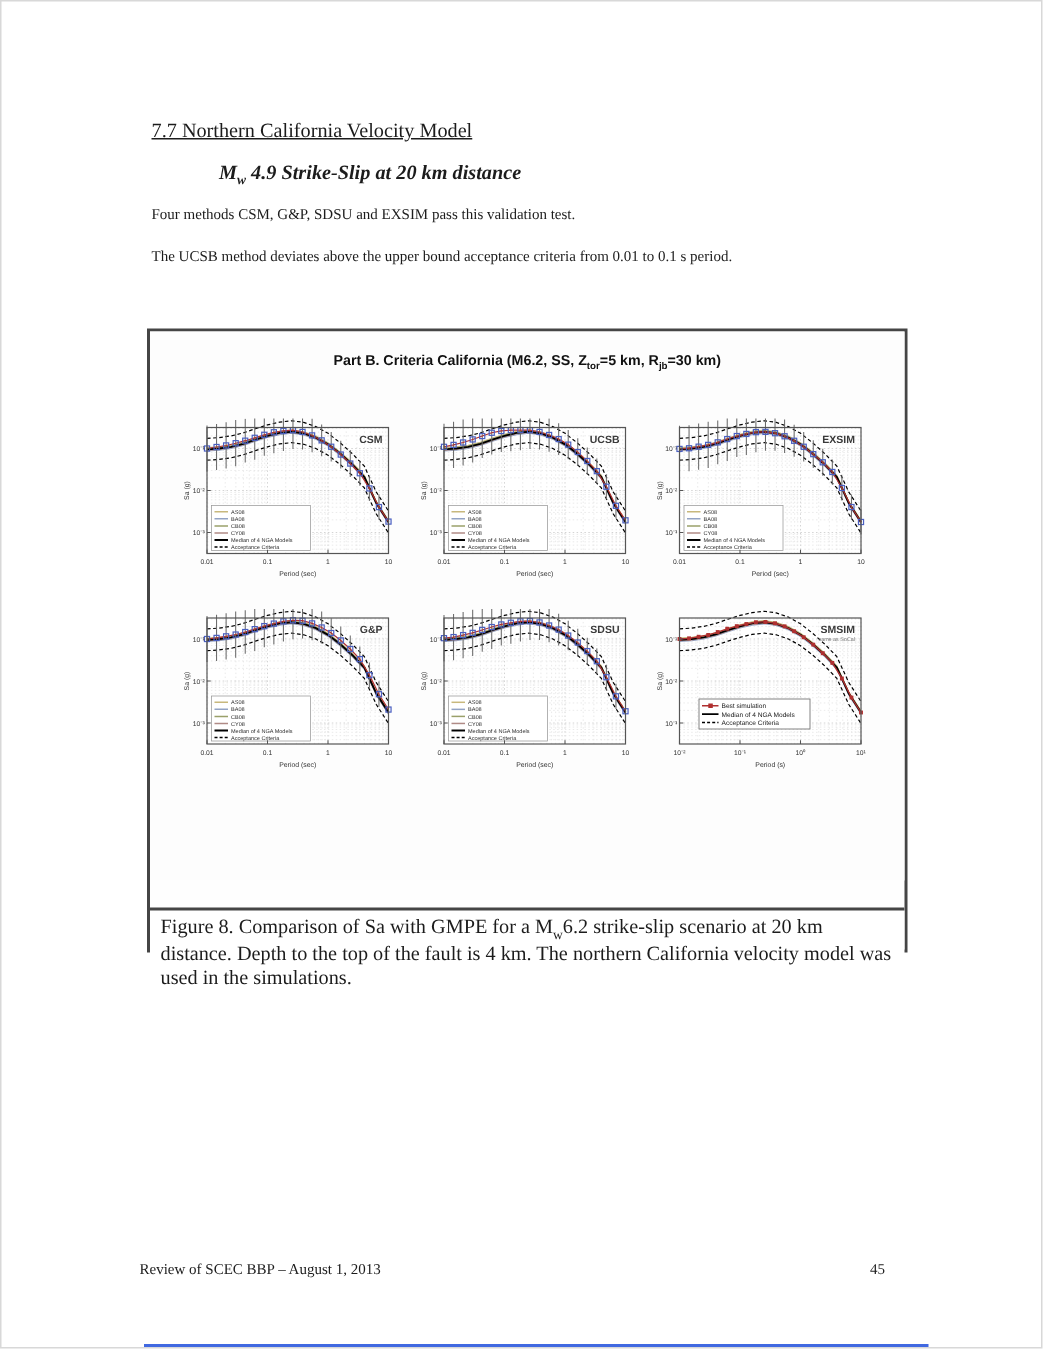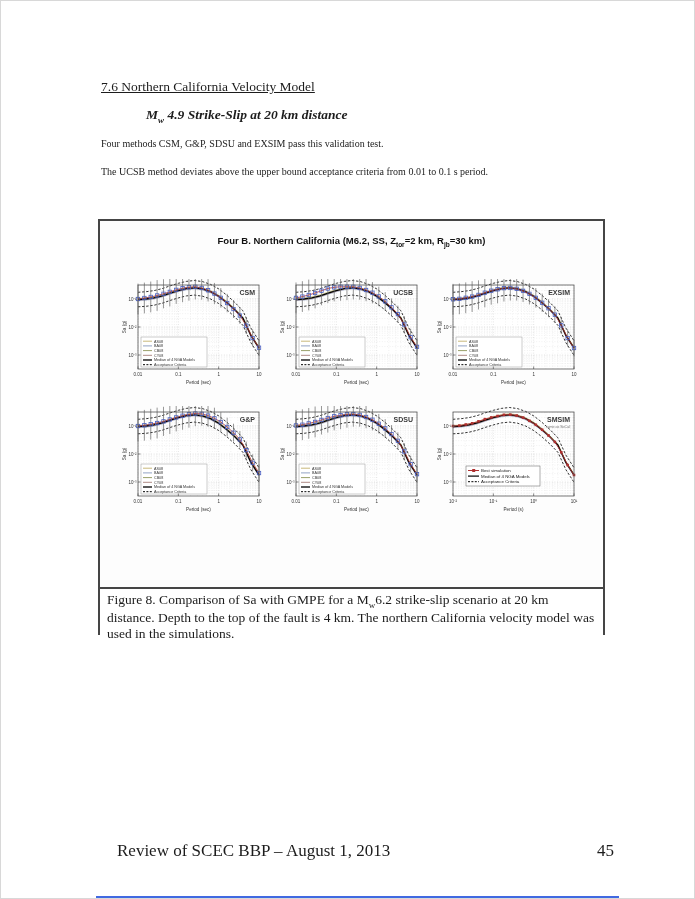--- a/index.html
+++ b/index.html
@@ -21,41 +21,41 @@
   .figure-plots{position:absolute;left:0;top:0;width:100%;height:366px;background:#fdfdfd;}
   .figure-title{
     position:absolute;left:0;top:14px;width:100%;text-align:center;
     font-family:"Liberation Sans", sans-serif;font-size:9.5px;font-weight:bold;color:#111;
   }
   .figure-title sub{font-size:6.5px;}
   .panel{position:absolute;width:158px;height:112px;}
   .p-r1{top:58px;} .p-r2{top:185px;}
   .p-c1{left:8px;} .p-c2{left:166px;} .p-c3{left:323px;}
   .figure-caption{
-    position:absolute;left:0;top:366px;width:100%;height:48px;box-sizing:border-box;
+    position:absolute;left:0;top:384px;width:100%;height:48px;box-sizing:border-box;
     border-top:2px solid #454545;padding:3px 7px;font-size:13.5px;line-height:1.17;background:#fff;
   }
   .figure-caption sub{font-size:9px;}
-  .footer{position:absolute;left:116px;top:840px;width:497px;font-size:17px;}
+  .footer{position:absolute;left:92px;top:840px;width:497px;font-size:10px;}
   .footer-right{position:absolute;right:0;top:0;}
   .bottom-strip{position:absolute;left:95px;bottom:0px;width:523px;height:2px;background:#4169e1;}
 </style>
 </head>
 <body>
 
-<div class="heading">7.6 Northern California Velocity Model</div>
+<div class="heading">7.7 Northern California Velocity Model</div>
 
 <div class="subheading"><span>M</span><sub>w</sub><span> 4.9 Strike-Slip at 20 km distance</span></div>
 
 <div class="para para1">Four methods CSM, G&amp;P, SDSU and EXSIM pass this validation test.</div>
 <div class="para para2">The UCSB method deviates above the upper bound acceptance criteria from 0.01 to 0.1 s period.</div>
 
 <div class="figure-box">
   <div class="figure-plots">
-    <div class="figure-title"><span>Four B. Northern California (M6.2, SS, Z</span><sub>tor</sub><span>=2 km, R</span><sub>jb</sub><span>=30 km)</span></div>
+    <div class="figure-title"><span>Part B. Criteria California (M6.2, SS, Z</span><sub>tor</sub><span>=5 km, R</span><sub>jb</sub><span>=30 km)</span></div>
     <div class="panel p-r1 p-c1" id="panel-0"><svg width="158" height="112" viewBox="0 0 158 112" style="font-family:'Liberation Sans',sans-serif">
           <rect x="30" y="6" width="121" height="84" fill="#ffffff" stroke="none"></rect>
           <line x1="42.14154315844725" y1="6" x2="42.14154315844725" y2="90" stroke="#e3e3e3" stroke-width="0.5" stroke-dasharray="1,1.6"></line>
           <line x1="49.24389060702639" y1="6" x2="49.24389060702639" y2="90" stroke="#e3e3e3" stroke-width="0.5" stroke-dasharray="1,1.6"></line>
           <line x1="54.28308631689449" y1="6" x2="54.28308631689449" y2="90" stroke="#e3e3e3" stroke-width="0.5" stroke-dasharray="1,1.6"></line>
           <line x1="58.19179017488609" y1="6" x2="58.19179017488609" y2="90" stroke="#e3e3e3" stroke-width="0.5" stroke-dasharray="1,1.6"></line>
           <line x1="61.38543376547363" y1="6" x2="61.38543376547363" y2="90" stroke="#e3e3e3" stroke-width="0.5" stroke-dasharray="1,1.6"></line>
           <line x1="64.0856209472417" y1="6" x2="64.0856209472417" y2="90" stroke="#e3e3e3" stroke-width="0.5" stroke-dasharray="1,1.6"></line>
           <line x1="66.42462947534173" y1="6" x2="66.42462947534173" y2="90" stroke="#e3e3e3" stroke-width="0.5" stroke-dasharray="1,1.6"></line>
           <line x1="68.48778121405277" y1="6" x2="68.48778121405277" y2="90" stroke="#e3e3e3" stroke-width="0.5" stroke-dasharray="1,1.6"></line>

